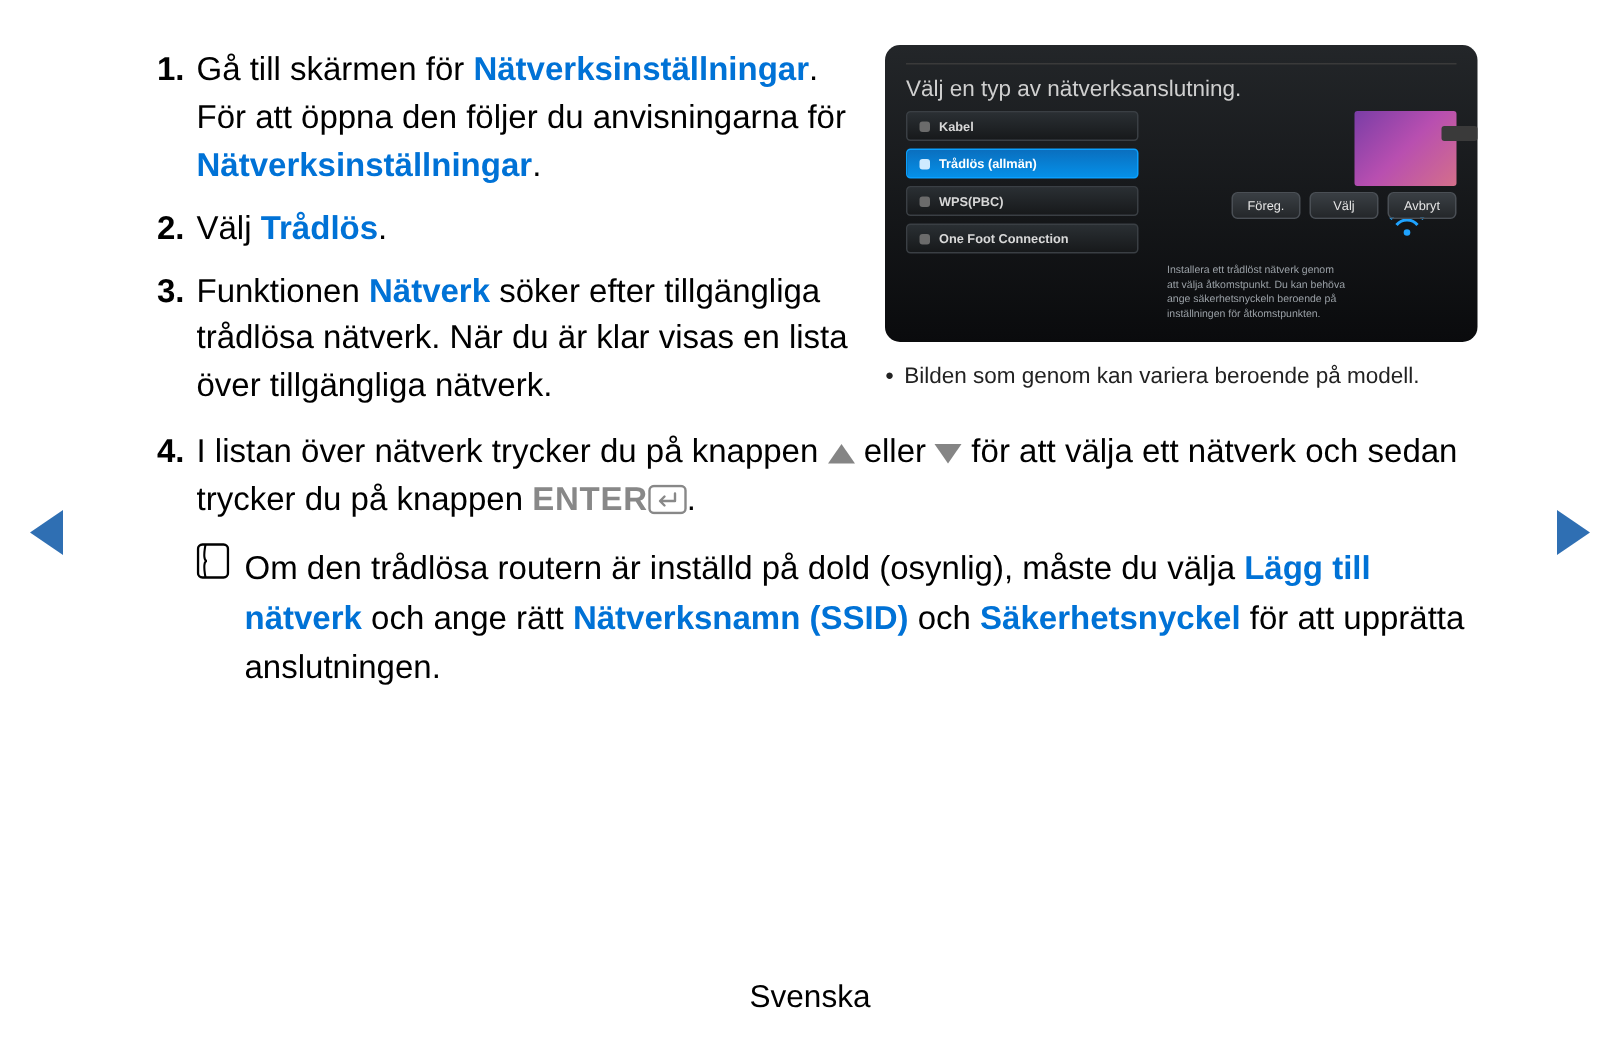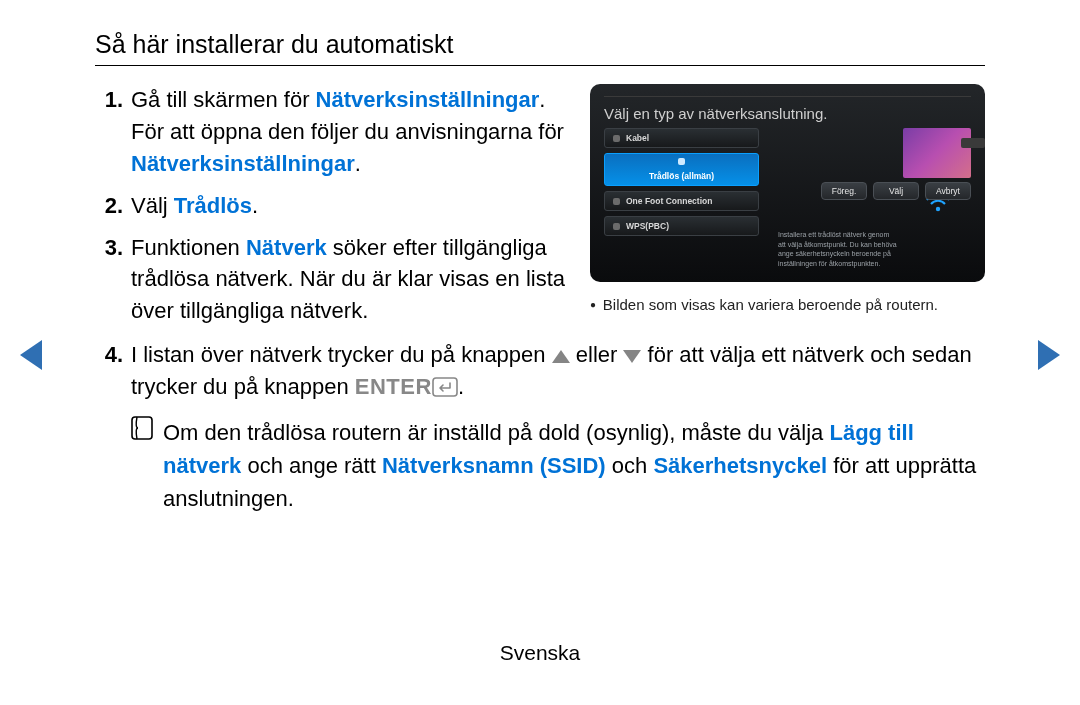--- a/index.html
+++ b/index.html
@@ -104,21 +104,20 @@
     font-size: 8.5px;
     display: flex;
     align-items: center;
     gap: 6px;
     font-weight: bold;
   }
   .ss-opt.selected {
     background: linear-gradient(#0a6fbf, #0590e8);
     border: 1px solid #0aa0ff;
     color: #fff;
-    flex-direction: column;
   }
   .ss-opt .chip {
     width: 7px; height: 7px; background: #6b6b6b; border-radius: 2px;
   }
   .ss-opt.selected .chip { background: #cfeaff; }
   .ss-graphic {
     flex: 1;
     position: relative;
     height: 100px;
   }
@@ -191,21 +190,21 @@
     margin-left: 36px;
   }
   .note-icon {
     width: 26px;
     flex-shrink: 0;
     margin-right: 6px;
   }
   .note-body { flex: 1; }
   .footer {
     position: absolute;
-    bottom: 40px;
+    bottom: 28px;
     left: 0;
     width: 100%;
     text-align: center;
     font-size: 21px;
   }
   .tri-up, .tri-down {
     display: inline-block;
     width: 0; height: 0;
     border-left: 9px solid transparent;
     border-right: 9px solid transparent;
@@ -222,21 +221,20 @@
       <polygon points="22,0 22,30 0,15" fill="#2f6fb3"></polygon>
     </svg>
 </div>
 <div class="arrow arrow-right">
   <svg viewBox="0 0 22 30">
       <polygon points="0,0 0,30 22,15" fill="#2f6fb3"></polygon>
     </svg>
 </div>
 
 <div class="page">
-  <h2 class="heading">Så här installerar du automatiskt</h2>
 
   <div class="content-row">
     <div class="left-col">
       <ol class="step-list">
         <li class="step">
           <span class="num">1.</span>
           <span class="body">
             <span>Gå till skärmen för </span><span class="blue-bold">Nätverksinställningar</span><span>. För att öppna den följer du anvisningarna för </span><span class="blue-bold">Nätverksinställningar</span><span>.</span>
           </span>
         </li>
@@ -264,45 +262,45 @@
             <div class="ss-opt">
                 <span class="chip"></span>
                 <span>Kabel</span>
               </div>
             <div class="ss-opt selected">
                 <span class="chip"></span>
                 <span>Trådlös (allmän)</span>
               </div>
             <div class="ss-opt">
                 <span class="chip"></span>
-                <span>One Foot Connection</span>
+                <span>WPS(PBC)</span>
               </div>
             <div class="ss-opt">
                 <span class="chip"></span>
-                <span>WPS(PBC)</span>
+                <span>One Foot Connection</span>
               </div>
           </div>
           <div class="ss-graphic">
             <div class="ss-photo"></div>
             <div class="ss-router"></div>
             <svg class="ss-wifi" viewBox="0 0 26 22">
               <path d="M2 10 A14 14 0 0 1 24 10" stroke="#1fa3ff" stroke-width="2" fill="none"></path>
               <path d="M6 14 A9 9 0 0 1 20 14" stroke="#1fa3ff" stroke-width="2" fill="none"></path>
               <circle cx="13" cy="19" r="2.2" fill="#1fa3ff"></circle>
             </svg>
           </div>
         </div>
         <div class="ss-help">Installera ett trådlöst nätverk genom att välja åtkomstpunkt. Du kan behöva ange säkerhetsnyckeln beroende på inställningen för åtkomstpunkten.</div>
         <div class="ss-btns">
           <div class="ss-btn">Föreg.</div>
           <div class="ss-btn">Välj</div>
           <div class="ss-btn">Avbryt</div>
         </div>
       </div>
-      <div class="caption">Bilden som visas kan variera beroende på routern.</div>
+      <div class="caption">Bilden som genom kan variera beroende på modell.</div>
     </div>
   </div>
 
   <div class="full-steps">
     <div class="step">
       <span class="num">4.</span>
       <span class="body">
         <span>I listan över nätverk trycker du på knappen </span><span class="tri-up"></span><span> eller </span><span class="tri-down"></span><span> för att välja ett nätverk och sedan trycker du på knappen </span><span class="enter-label">ENTER</span><span class="enter-icon"><svg width="26" height="20" viewBox="0 0 26 20">
               <rect x="1" y="1" width="24" height="18" rx="3" fill="none" stroke="#888" stroke-width="1.6"></rect>
               <path d="M18 6 L18 11 L9 11 M11 8 L8 11 L11 14" fill="none" stroke="#888" stroke-width="1.6" stroke-linejoin="round" stroke-linecap="round"></path>

